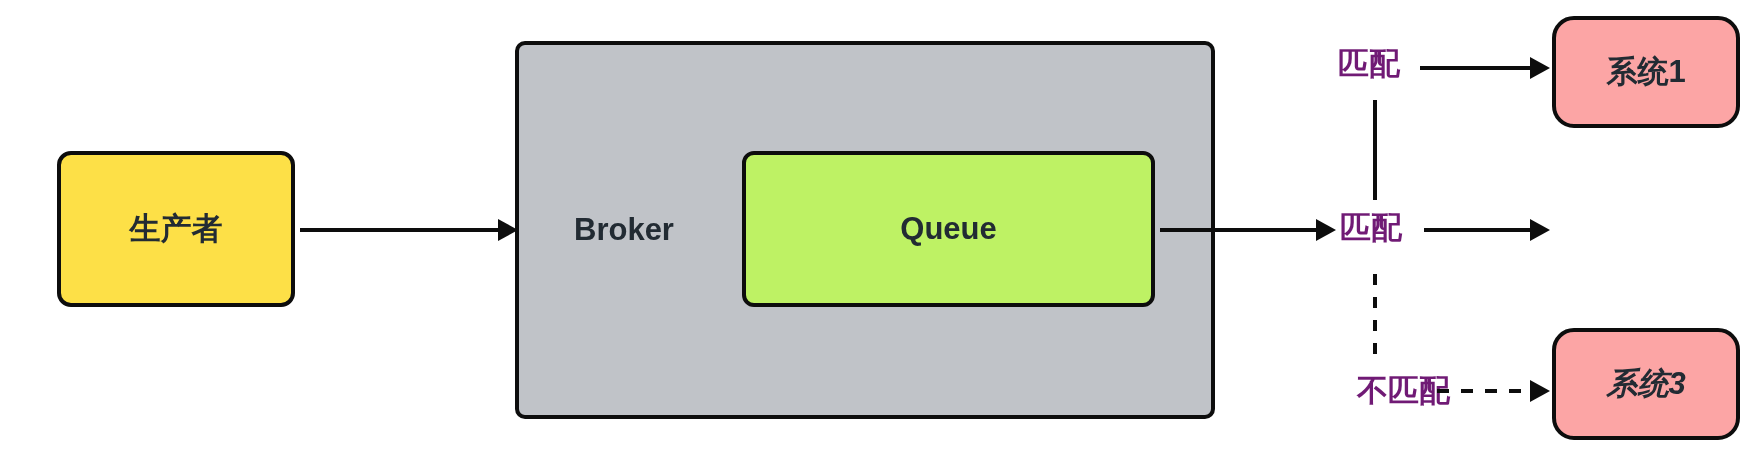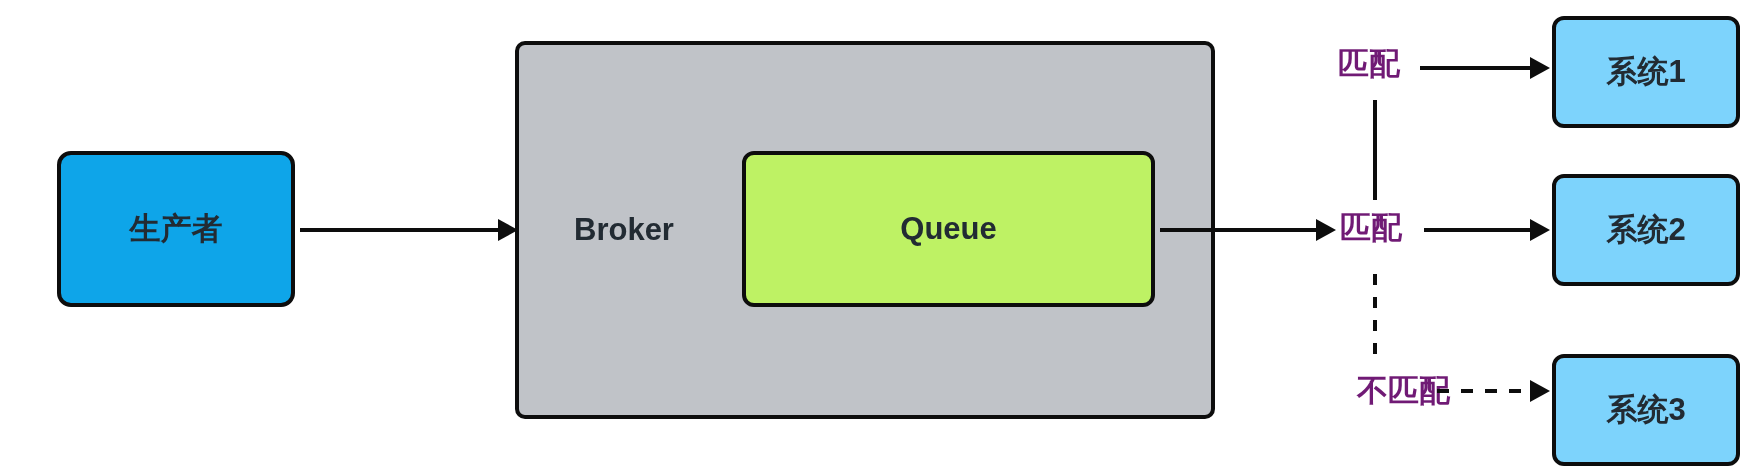--- a/index.html
+++ b/index.html
@@ -32,21 +32,21 @@
     color: #222b33;
     font-weight: bold;
     line-height: 1.28;
   }
   .node-producer {
     left: 57px;
     top: 151px;
     width: 238px;
     height: 156px;
     border-radius: 14px;
-    background: #0ea5e9;
+    background: #fde047;
     font-size: 31px;
   }
   .node-broker {
     left: 515px;
     top: 41px;
     width: 700px;
     height: 378px;
     border-radius: 10px;
     background: #c0c3c8;
     justify-content: flex-start;
@@ -69,27 +69,27 @@
     width: 413px;
     height: 156px;
     border-radius: 12px;
     background: #bef264;
     font-size: 31px;
   }
   .node-system {
     left: 1552px;
     width: 188px;
     height: 112px;
-    border-radius: 12px;
-    background: #7dd3fc;
+    border-radius: 22px;
+    background: #fca5a5;
     font-size: 31px;
   }
   .node-system-1 { top: 16px; }
   .node-system-2 { top: 174px; }
-  .node-system-3 { top: 354px; }
+  .node-system-3 { top: 328px; font-style: italic; }
 
   .edge-label {
     position: absolute;
     color: #701a75;
     font-weight: bold;
     font-size: 31px;
     white-space: nowrap;
     line-height: 1;
   }
   .label-match-1 { left: 1338px; top: 48px; }
@@ -189,20 +189,17 @@
   <div class="conn h-line line-match2-right"></div>
   <div class="arrow-head ah-sys2"></div>
 
   <div class="edge-label label-nomatch">不匹配</div>
   <div class="dashed-horiz"></div>
   <div class="arrow-head ah-sys3"></div>
 
   <div class="node node-system node-system-1">
     <span>系统1</span>
   </div>
-  <div class="node node-system node-system-2">
-    <span>系统2</span>
-  </div>
   <div class="node node-system node-system-3">
     <span>系统3</span>
   </div>
 
 </div>
 
 </body></html>

